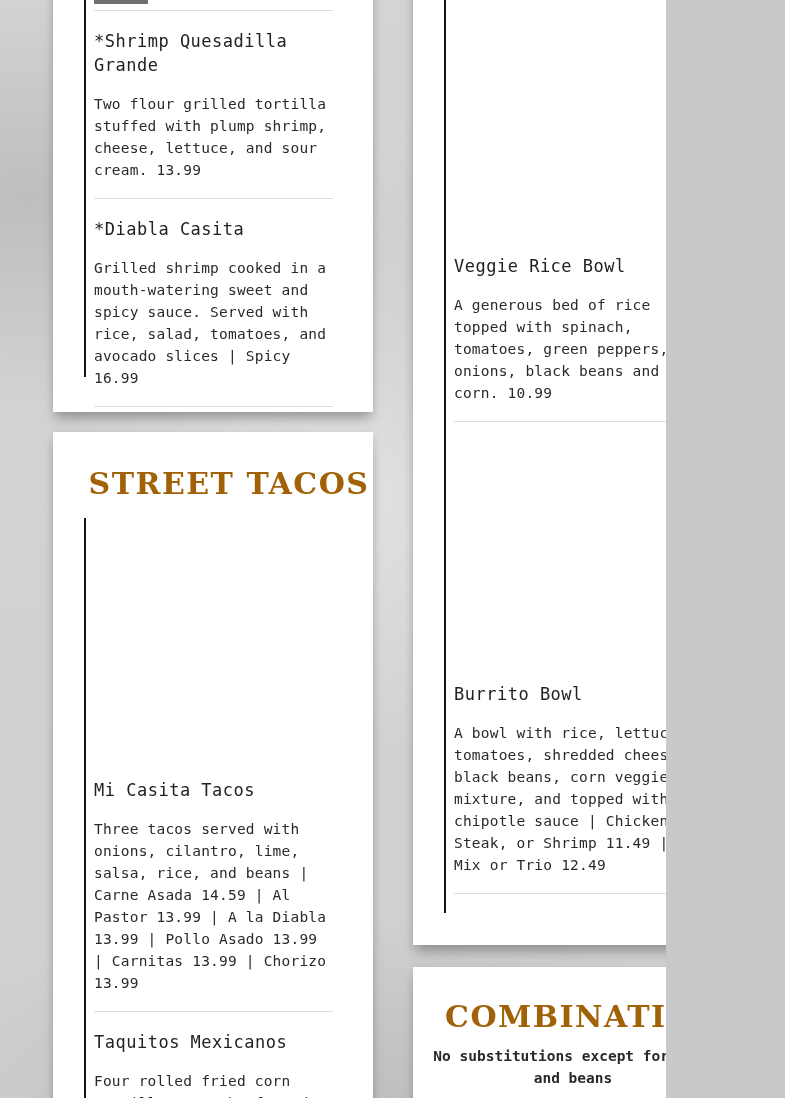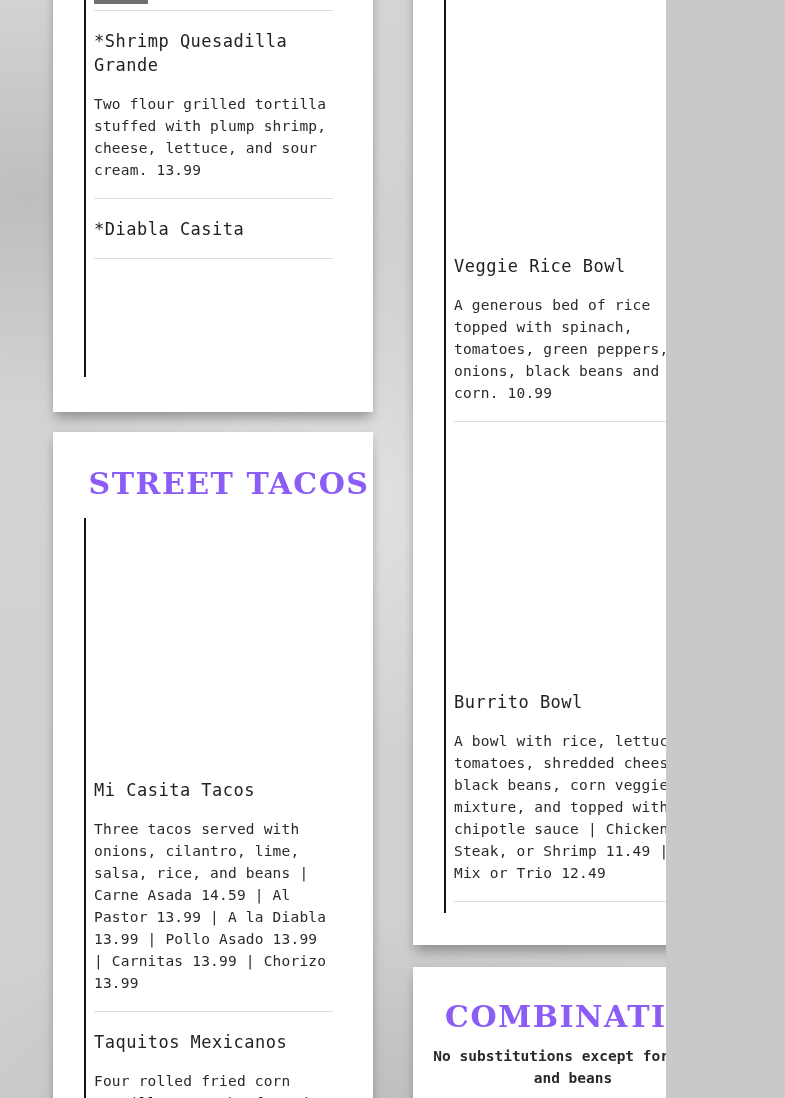--- a/index.html
+++ b/index.html
@@ -36,21 +36,21 @@
     color:#2a2a2a;letter-spacing:.2px;
   }
   hr.divider{
     border:none;border-top:1px solid #dddddd;
     margin:17px 0 0 0;height:0;
   }
   h2.section-heading{
     margin:0;text-align:center;
     font-family:"DejaVu Serif","Liberation Serif",serif;
     font-weight:700;font-size:30px;line-height:40px;
-    letter-spacing:1.5px;color:#8b5cf6;padding-left:32px;
+    letter-spacing:1.5px;color:#a16207;padding-left:32px;
   }
   .subtitle{
     margin:8px auto 0 auto;width:300px;
     text-align:center;
     font-size:14.5px;line-height:22px;color:#2a2a2a;font-weight:bold;
   }
   .cut-frag{position:relative;height:50px;}
   .cut-frag span{
     position:absolute;left:0;bottom:6px;
     width:54px;height:5px;background:#6f6f6f;border-radius:1px;
@@ -67,20 +67,21 @@
       <div class="vrule" style="top:0;height:417px;"></div>
       <div class="content">
         <div class="cut-frag">
             <span></span>
           </div>
         <hr class="divider" style="margin-top:0;">
         <h3 class="item-name">*Shrimp Quesadilla Grande</h3>
         <p class="item-desc">Two flour grilled tortilla stuffed with plump shrimp, cheese, lettuce, and sour cream. 13.99</p>
         <hr class="divider">
         <h3 class="item-name">*Diabla Casita</h3>
+        <p class="item-desc">Grilled shrimp cooked in a mouth-watering sweet and spicy sauce. Served with rice, salad, tomatoes, and avocado slices | Spicy 16.99</p>
         <hr class="divider">
       </div>
     </div>
   </div>
 
   <div class="card" style="left:53px;top:432px;height:740px;">
     <div class="card-pad" style="padding-top:32px;">
       <h2 class="section-heading">STREET TACOS</h2>
       <div style="position:relative;margin-top:14px;height:640px;">
         <div class="vrule" style="top:0;bottom:0;"></div>
@@ -98,21 +99,21 @@
 
   <div class="card" style="left:413px;top:-300px;height:1245px;">
     <div class="card-pad">
       <div class="vrule" style="top:0;height:1213px;"></div>
       <div class="content">
         <div class="img-space" style="height:550px;"></div>
         <h3 class="item-name" style="margin-top:4px;">Veggie Rice Bowl</h3>
         <p class="item-desc">A generous bed of rice topped with spinach, tomatoes, green peppers, onions, black beans and corn. 10.99</p>
         <hr class="divider">
         <div class="img-space" style="height:260px;"></div>
-        <h3 class="item-name" style="margin-top:8px;">Burrito Bowl</h3>
+        <h3 class="item-name" style="margin-top:0;">Burrito Bowl</h3>
         <p class="item-desc">A bowl with rice, lettuce, tomatoes, shredded cheese, black beans, corn veggie mixture, and topped with chipotle sauce | Chicken, Steak, or Shrimp 11.49 | Mix or Trio 12.49</p>
         <hr class="divider">
       </div>
     </div>
   </div>
 
   <div class="card" style="left:413px;top:967px;height:200px;">
     <div class="card-pad" style="padding-top:30px;">
       <h2 class="section-heading">COMBINATIONS</h2>
       <p class="subtitle">No substitutions except for rice and beans</p>

